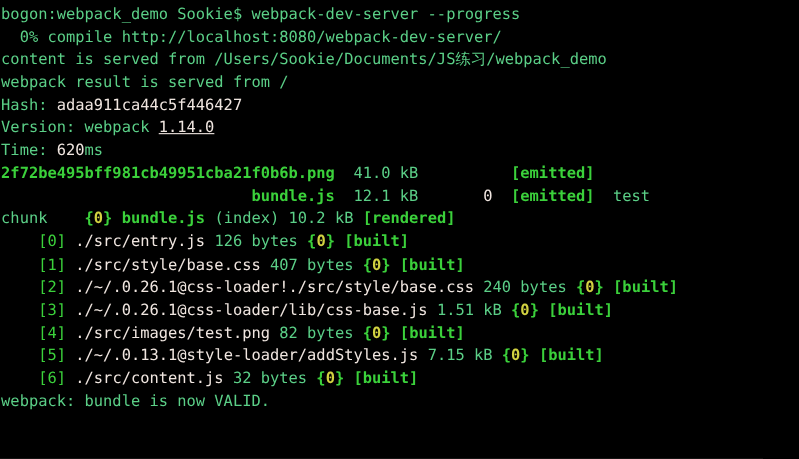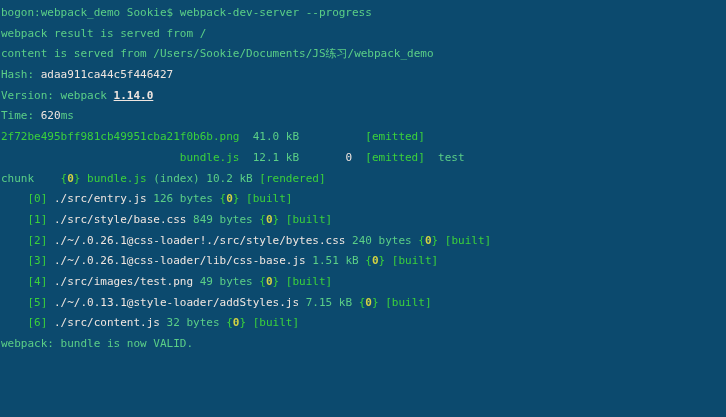--- a/index.html
+++ b/index.html
@@ -1,55 +1,56 @@
 <!DOCTYPE html>
 <html><head>
 <meta charset="utf-8">
 <style>
   html,body{margin:0;padding:0;background:#2f2f2e;}
   .terminal{
     position:relative;
     width:726px;height:417px;
     box-sizing:border-box;
-    background:#0c4a6e;
+    background:#000000;
     padding:3px 0 16px 1px;
     overflow:hidden;
     font-family:"DejaVu Sans Mono","Liberation Mono",monospace;
-    font-size:11px;
+    font-size:14px;
     line-height:20.7px;
     cursor:text;
   }
   .line{white-space:pre;height:20.7px;}
   
   .g{color:#5bcf87;}                                  
   .G{color:#3bd13b;}                                  
-  .B{color:#3bd13b;font-weight:normal;}                 
+  .B{color:#3bd13b;font-weight:bold;}                 
   .w{color:#f0e6e0;font-weight:normal;}                 
-  .u{color:#f0e6e0;font-weight:bold;text-decoration:underline;} 
+  .u{color:#f0e6e0;font-weight:normal;text-decoration:underline;} 
   .y{color:#d2d241;font-weight:bold;}
 </style>
 </head>
 <body>
 
 <div class="terminal">
   <div id="output">
       <div class="line"><span class="g">bogon:webpack_demo Sookie$ webpack-dev-server --progress</span></div>
+      <div class="line"><span class="g">  0% compile http://localhost:8080/webpack-dev-server/</span></div>
+      <div class="line"><span class="g">content is served from /Users/Sookie/Documents/JS练习/webpack_demo</span></div>
       <div class="line"><span class="g">webpack result is served from /</span></div>
-      <div class="line"><span class="g">content is served from /Users/Sookie/Documents/JS练习/webpack_demo</span></div>
       <div class="line"><span class="g">Hash: </span><span class="w">adaa911ca44c5f446427</span></div>
       <div class="line"><span class="g">Version: webpack </span><span class="u">1.14.0</span></div>
       <div class="line"><span class="g">Time: </span><span class="w">620</span><span class="g">ms</span></div>
       <div class="line"><span class="B">2f72be495bff981cb49951cba21f0b6b.png</span><span class="g">  41.0 kB</span><span class="g">          </span><span class="B">[emitted]</span></div>
       <div class="line"><span class="g">                           </span><span class="B">bundle.js</span><span class="g">  12.1 kB</span><span class="w">       0</span><span class="g">  </span><span class="B">[emitted]</span><span class="g">  test</span></div>
       <div class="line"><span class="g">chunk    </span><span class="B">{</span><span class="y">0</span><span class="B">}</span><span class="g"> </span><span class="B">bundle.js</span><span class="g"> (index) 10.2 kB </span><span class="B">[rendered]</span></div>
       <div class="line"><span class="g">    </span><span class="G">[0]</span><span class="g"> </span><span class="w">./src/entry.js</span><span class="g"> 126 bytes </span><span class="B">{</span><span class="y">0</span><span class="B">}</span><span class="g"> </span><span class="B">[built]</span></div>
-      <div class="line"><span class="g">    </span><span class="G">[1]</span><span class="g"> </span><span class="w">./src/style/base.css</span><span class="g"> 849 bytes </span><span class="B">{</span><span class="y">0</span><span class="B">}</span><span class="g"> </span><span class="B">[built]</span></div>
-      <div class="line"><span class="g">    </span><span class="G">[2]</span><span class="g"> </span><span class="w">./~/.0.26.1@css-loader!./src/style/bytes.css</span><span class="g"> 240 bytes </span><span class="B">{</span><span class="y">0</span><span class="B">}</span><span class="g"> </span><span class="B">[built]</span></div>
+      <div class="line"><span class="g">    </span><span class="G">[1]</span><span class="g"> </span><span class="w">./src/style/base.css</span><span class="g"> 407 bytes </span><span class="B">{</span><span class="y">0</span><span class="B">}</span><span class="g"> </span><span class="B">[built]</span></div>
+      <div class="line"><span class="g">    </span><span class="G">[2]</span><span class="g"> </span><span class="w">./~/.0.26.1@css-loader!./src/style/base.css</span><span class="g"> 240 bytes </span><span class="B">{</span><span class="y">0</span><span class="B">}</span><span class="g"> </span><span class="B">[built]</span></div>
       <div class="line"><span class="g">    </span><span class="G">[3]</span><span class="g"> </span><span class="w">./~/.0.26.1@css-loader/lib/css-base.js</span><span class="g"> 1.51 kB </span><span class="B">{</span><span class="y">0</span><span class="B">}</span><span class="g"> </span><span class="B">[built]</span></div>
-      <div class="line"><span class="g">    </span><span class="G">[4]</span><span class="g"> </span><span class="w">./src/images/test.png</span><span class="g"> 49 bytes </span><span class="B">{</span><span class="y">0</span><span class="B">}</span><span class="g"> </span><span class="B">[built]</span></div>
+      <div class="line"><span class="g">    </span><span class="G">[4]</span><span class="g"> </span><span class="w">./src/images/test.png</span><span class="g"> 82 bytes </span><span class="B">{</span><span class="y">0</span><span class="B">}</span><span class="g"> </span><span class="B">[built]</span></div>
       <div class="line"><span class="g">    </span><span class="G">[5]</span><span class="g"> </span><span class="w">./~/.0.13.1@style-loader/addStyles.js</span><span class="g"> 7.15 kB </span><span class="B">{</span><span class="y">0</span><span class="B">}</span><span class="g"> </span><span class="B">[built]</span></div>
       <div class="line"><span class="g">    </span><span class="G">[6]</span><span class="g"> </span><span class="w">./src/content.js</span><span class="g"> 32 bytes </span><span class="B">{</span><span class="y">0</span><span class="B">}</span><span class="g"> </span><span class="B">[built]</span></div>
       <div class="line"><span class="g">webpack: bundle is now VALID.</span></div>
     </div>
   <div class="line">
     
   </div>
 </div>
 
 </body></html>

